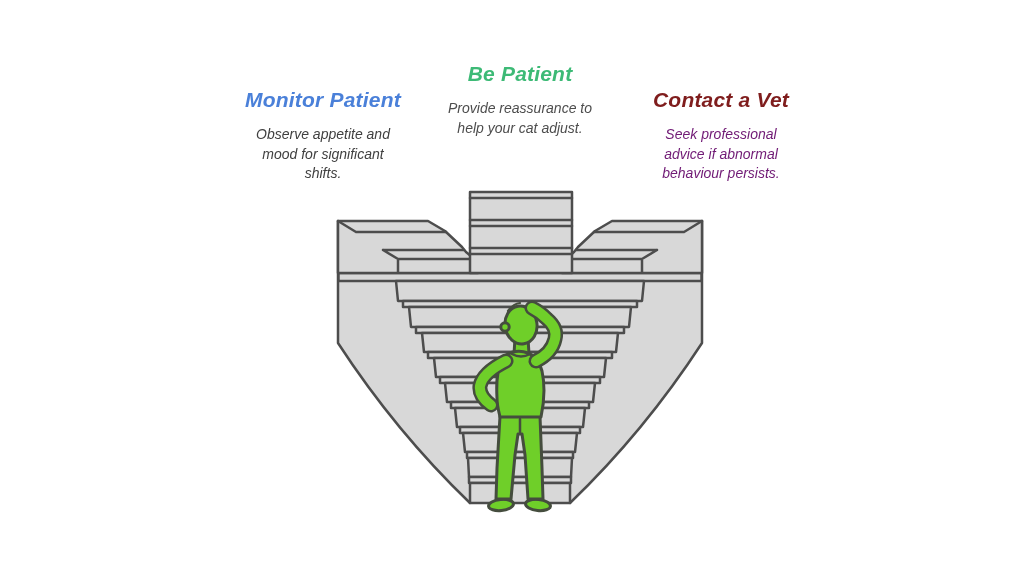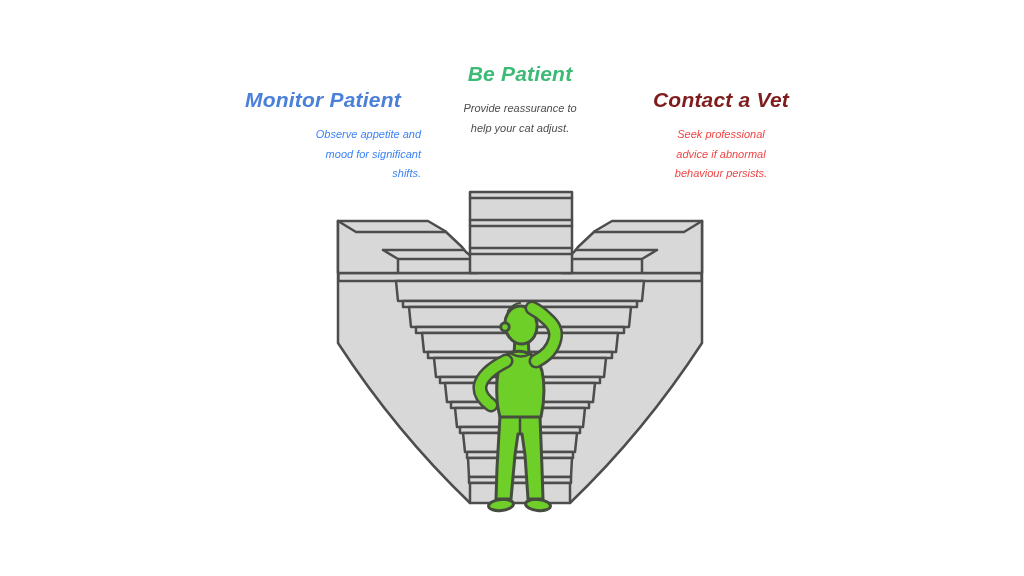--- a/index.html
+++ b/index.html
@@ -8,47 +8,47 @@
     background:#ffffff;
     font-family:"Liberation Sans", sans-serif;
   }
   .canvas{position:absolute;left:0;top:0;width:1024px;height:576px;}
   .step-col{position:absolute;text-align:center;font-style:italic;}
   .step-title{
     margin:0;font-size:21px;font-weight:700;line-height:24px;
     letter-spacing:0.2px;
   }
   .step-desc{
-    margin:13px 0 0 0;font-size:11px;line-height:19.5px;font-weight:400;
+    margin:13px 0 0 0;font-size:14px;line-height:19.5px;font-weight:400;
     white-space:pre-line;
   }
   #col-1{left:225px;top:88px;width:196px;}
   #col-2{left:418px;top:62px;width:204px;}
   #col-3{left:623px;top:88px;width:196px;}
   svg{display:block;}
 </style>
 </head>
 <body>
 
 <div class="step-col" id="col-1">
   <h2 class="step-title" style="color: rgb(74, 128, 217);">Monitor Patient</h2>
-  <p class="step-desc" style="color: #3b82f6; text-align: right;">Observe appetite and
+  <p class="step-desc" style="color: #404040;">Observe appetite and
 mood for significant
 shifts.</p>
 </div>
 
 <div class="step-col" id="col-2">
   <h2 class="step-title" style="color: rgb(61, 186, 118);">Be Patient</h2>
   <p class="step-desc" style="color: rgb(77, 77, 77);">Provide reassurance to
 help your cat adjust.</p>
 </div>
 
 <div class="step-col" id="col-3">
   <h2 class="step-title" style="color: #7f1d1d;">Contact a Vet</h2>
-  <p class="step-desc" style="color: #ef4444;">Seek professional
+  <p class="step-desc" style="color: #701a75;">Seek professional
 advice if abnormal
 behaviour persists.</p>
 </div>
 
 <svg class="canvas" viewBox="0 0 1024 576">
 
   <g stroke-width="2.5" stroke-linejoin="round" stroke-linecap="round" fill="#d8d8d8" stroke="#4d4d4d">
 
     <path stroke="none" d="M338,221 V343 Q396,432 470,503 L470,281 L396,281 L396,221 Z"></path>
     <path stroke="none" d="M702,221 V343 Q644,432 570,503 L570,281 L644,281 L644,221 Z"></path>

